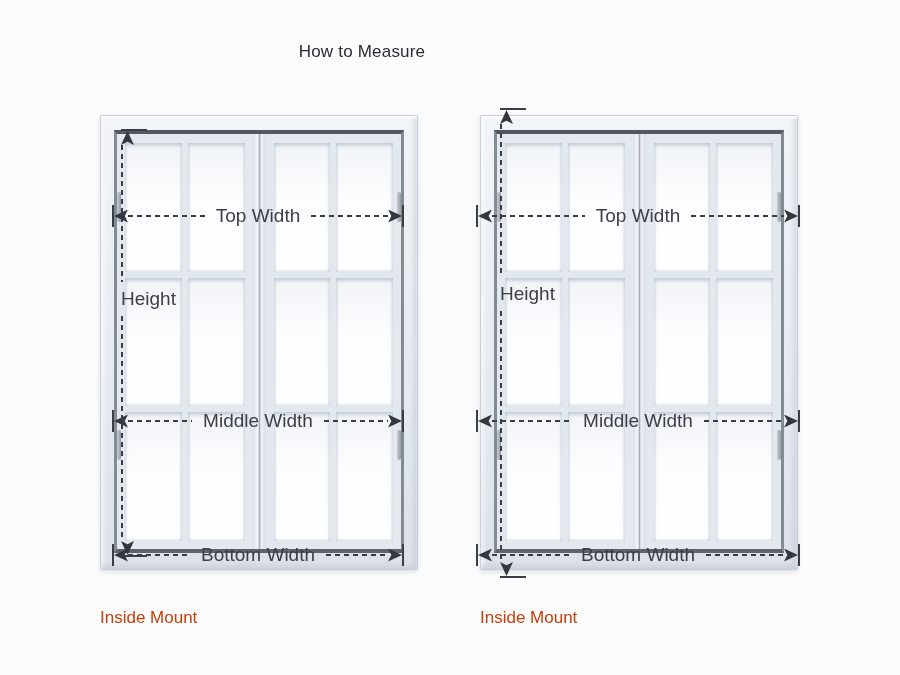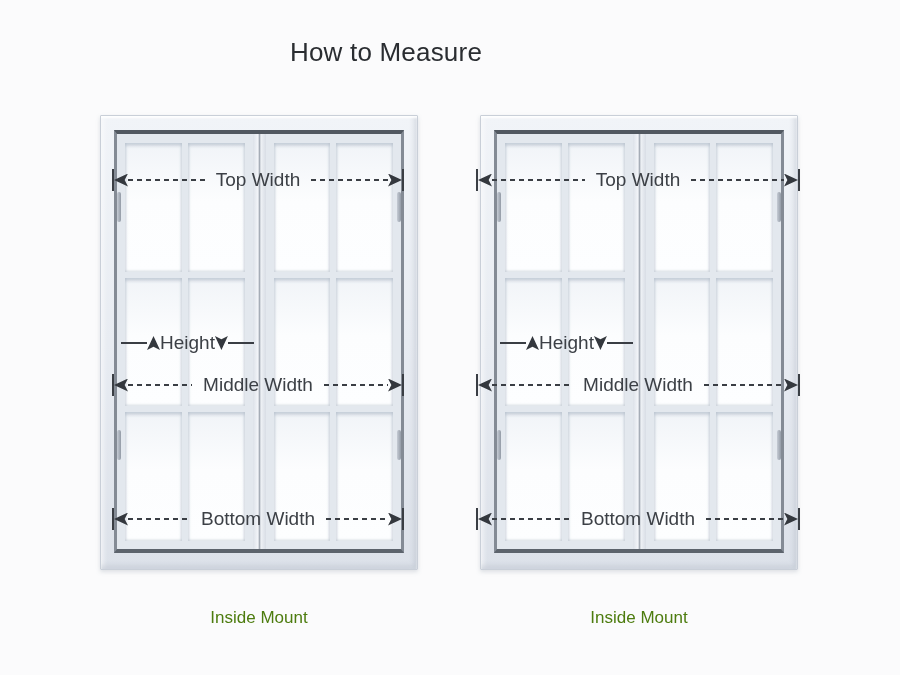--- a/index.html
+++ b/index.html
@@ -3,21 +3,21 @@
 <meta charset="utf-8">
 <style>
   html,body{margin:0;padding:0;}
   body{
     width:900px;height:675px;position:relative;overflow:hidden;
     background:#fbfbfc;
     font-family:"Liberation Sans","DejaVu Sans",sans-serif;
   }
   .title{
     position:absolute;left:0;top:36px;width:724px;text-align:center;
-    font-size:26px;line-height:32px;color:#2a2d31;letter-spacing:.2px;margin-left:24px;
+    font-size:17px;line-height:32px;color:#2a2d31;letter-spacing:.2px;
   }
   
   .window{
     position:absolute;top:115px;width:318px;height:455px;box-sizing:border-box;
     background:linear-gradient(180deg,#f1f4f8 0%,#e8ecf2 50%,#dce1e9 100%);
     border:1px solid #c9cfd8;border-radius:1px;
     box-shadow:inset 0 2px 2px rgba(255,255,255,.9),
                inset -3px -3px 5px rgba(150,160,175,.30),
                inset 3px 0 4px rgba(255,255,255,.55),
                0 2px 4px rgba(140,150,165,.28);
@@ -46,49 +46,49 @@
                inset -2px 0 2px rgba(158,170,186,.16),
                inset 0 -2px 2px rgba(158,170,186,.20);
   }
   .hinge{
     position:absolute;width:4px;height:30px;border-radius:2px;
     background:linear-gradient(90deg,#c6ccd5,#939ba6);
   }
   .hinge.tl{left:0;top:58px;}  .hinge.bl{left:0;top:296px;}
   .hinge.tr{right:0;top:58px;} .hinge.br{right:0;top:296px;}
   
-  .h-arrow{position:absolute;display:flex;align-items:center;height:26px;}
+  .h-arrow{position:absolute;display:flex;align-items:center;height:26px;margin-top:36px;}
   .h-arrow .bar{flex:none;width:2px;height:22px;background:#3a3e44;}
   .h-arrow .dash{flex:1;height:2px;background:repeating-linear-gradient(90deg,#3a3e44 0 5px,transparent 5px 9px);}
   .h-arrow .lbl{flex:none;padding:0 11px;font-size:19px;color:#3c4046;white-space:nowrap;}
   .head{flex:none;background:#34383e;}
   .head.h{width:14px;height:13px;}
   .head.v{width:13px;height:14px;}
   .head.left{clip-path:polygon(0 50%,100% 0,76% 50%,100% 100%);}
   .head.right{clip-path:polygon(100% 50%,0 0,24% 50%,0 100%);}
   .head.up{clip-path:polygon(50% 0,100% 100%,50% 76%,0 100%);}
   .head.down{clip-path:polygon(50% 100%,100% 0,50% 24%,0 0);}
-  .v-arrow{position:absolute;display:flex;flex-direction:row;align-items:center;width:64px;}
+  .v-arrow{position:absolute;display:flex;flex-direction:column;width:64px;}
   .v-arrow .tbar{flex:none;width:26px;height:2px;background:#3a3e44;}
   .v-arrow .vdash{width:2px;background:repeating-linear-gradient(180deg,#3a3e44 0 5px,transparent 5px 9px);}
   .v-arrow .vdash.top{flex:61 1 0;}
   .v-arrow .vdash.bottom{flex:100 1 0;}
   .v-arrow .vlbl{flex:none;font-size:19px;color:#3c4046;padding:6px 0;white-space:nowrap;}
   
   .ia-top{left:112px;top:167px;width:292px;}
   .ia-mid{left:112px;top:372px;width:292px;}
   .ia-bot{left:112px;top:506px;width:292px;}
   .ia-height{left:121px;top:129px;height:428px;}
   
   .oa-top{left:476px;top:167px;width:324px;}
   .oa-mid{left:476px;top:372px;width:324px;}
   .oa-bot{left:476px;top:506px;width:324px;}
   .oa-height{left:500px;top:108px;height:470px;}
   
-  .caption{position:absolute;top:608px;width:318px;text-align:center;font-size:17px;color:#4d7c0f;}
+  .caption{position:absolute;top:608px;width:318px;font-size:17px;color:#c2410c;}
   .caption.left{left:100px;}
   .caption.right{left:480px;}
 </style>
 </head>
 <body>
 
 <div class="title">How to Measure</div>
 
 <div class="window left">
   <div class="opening">

